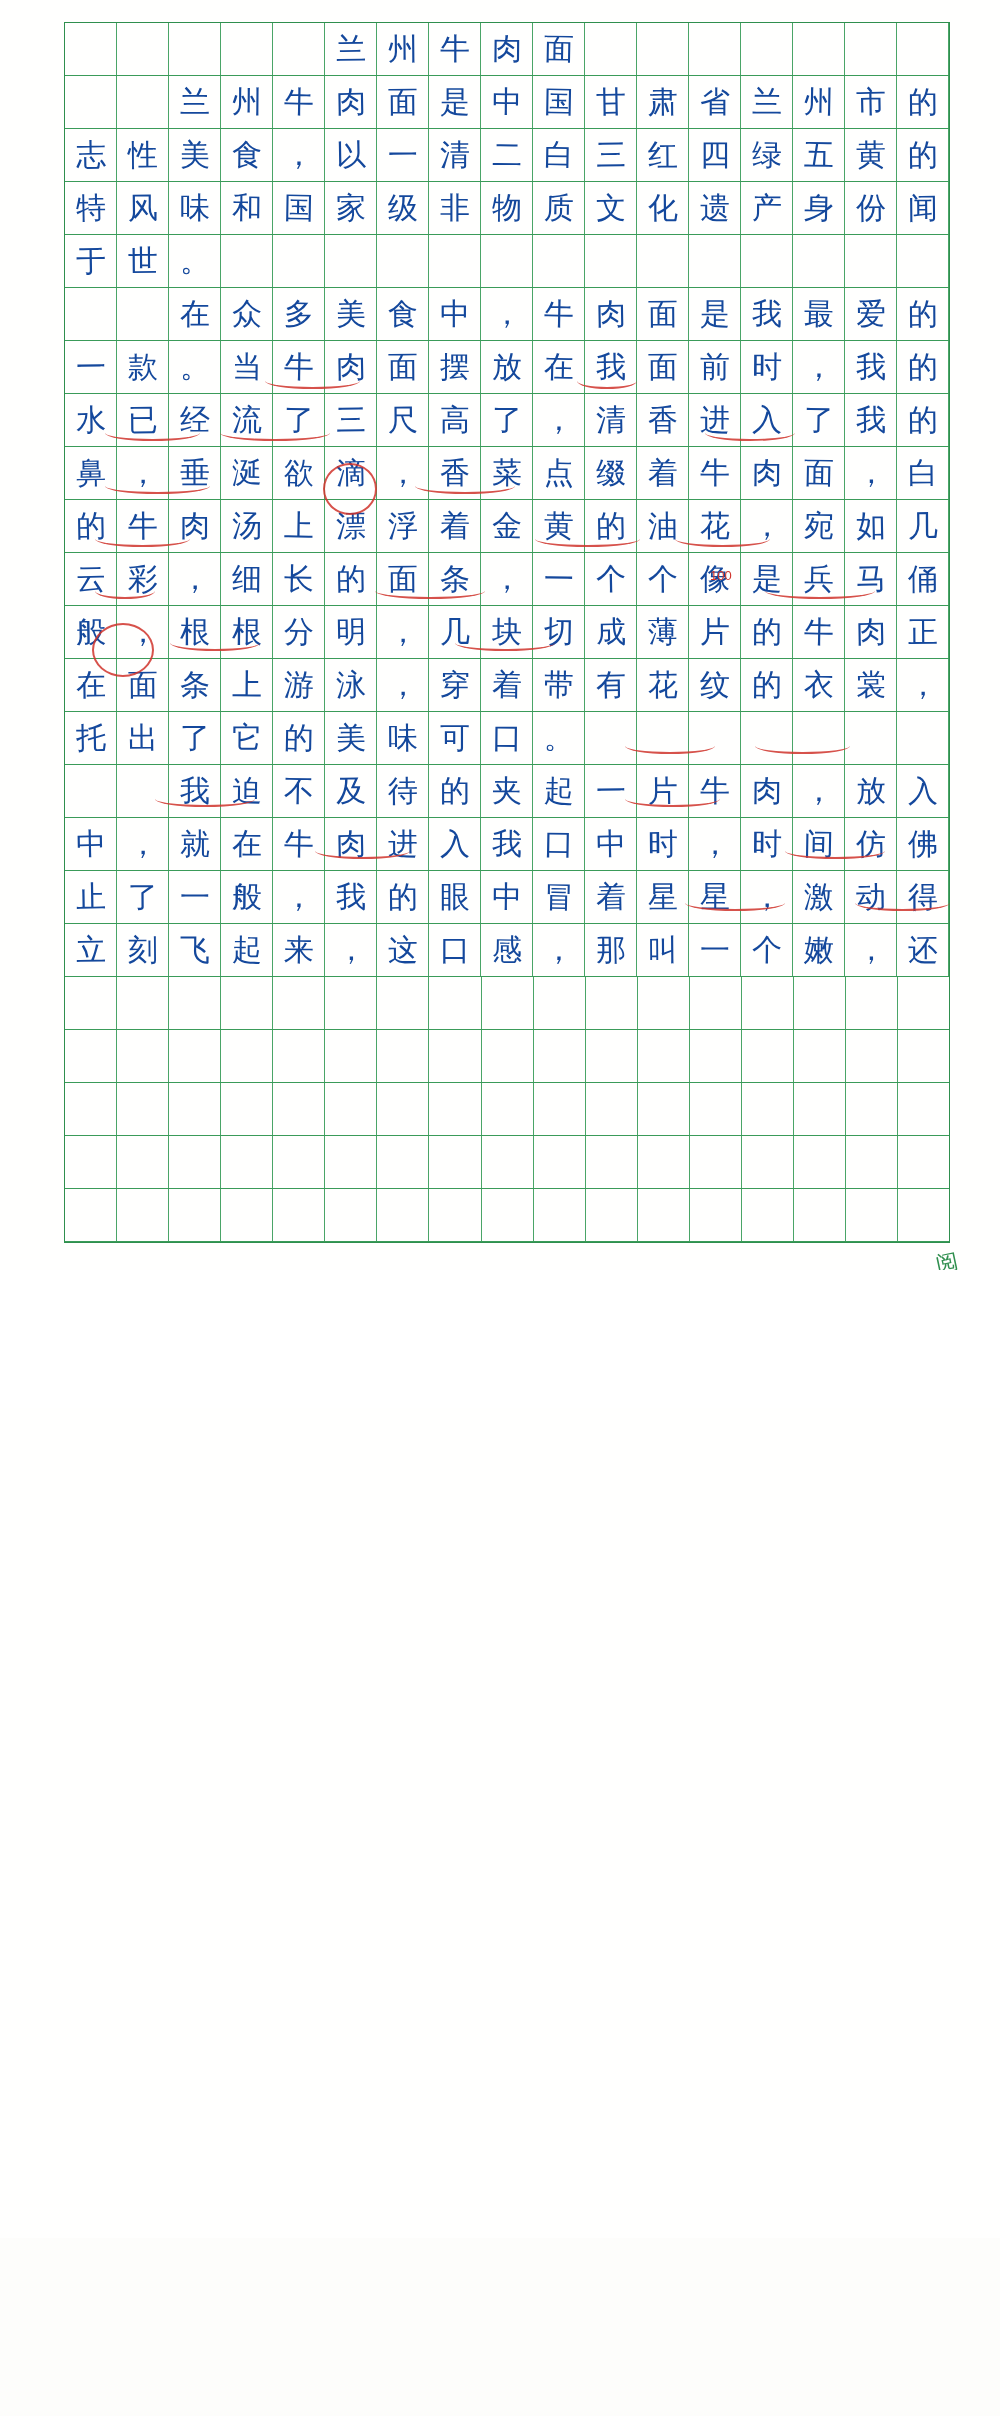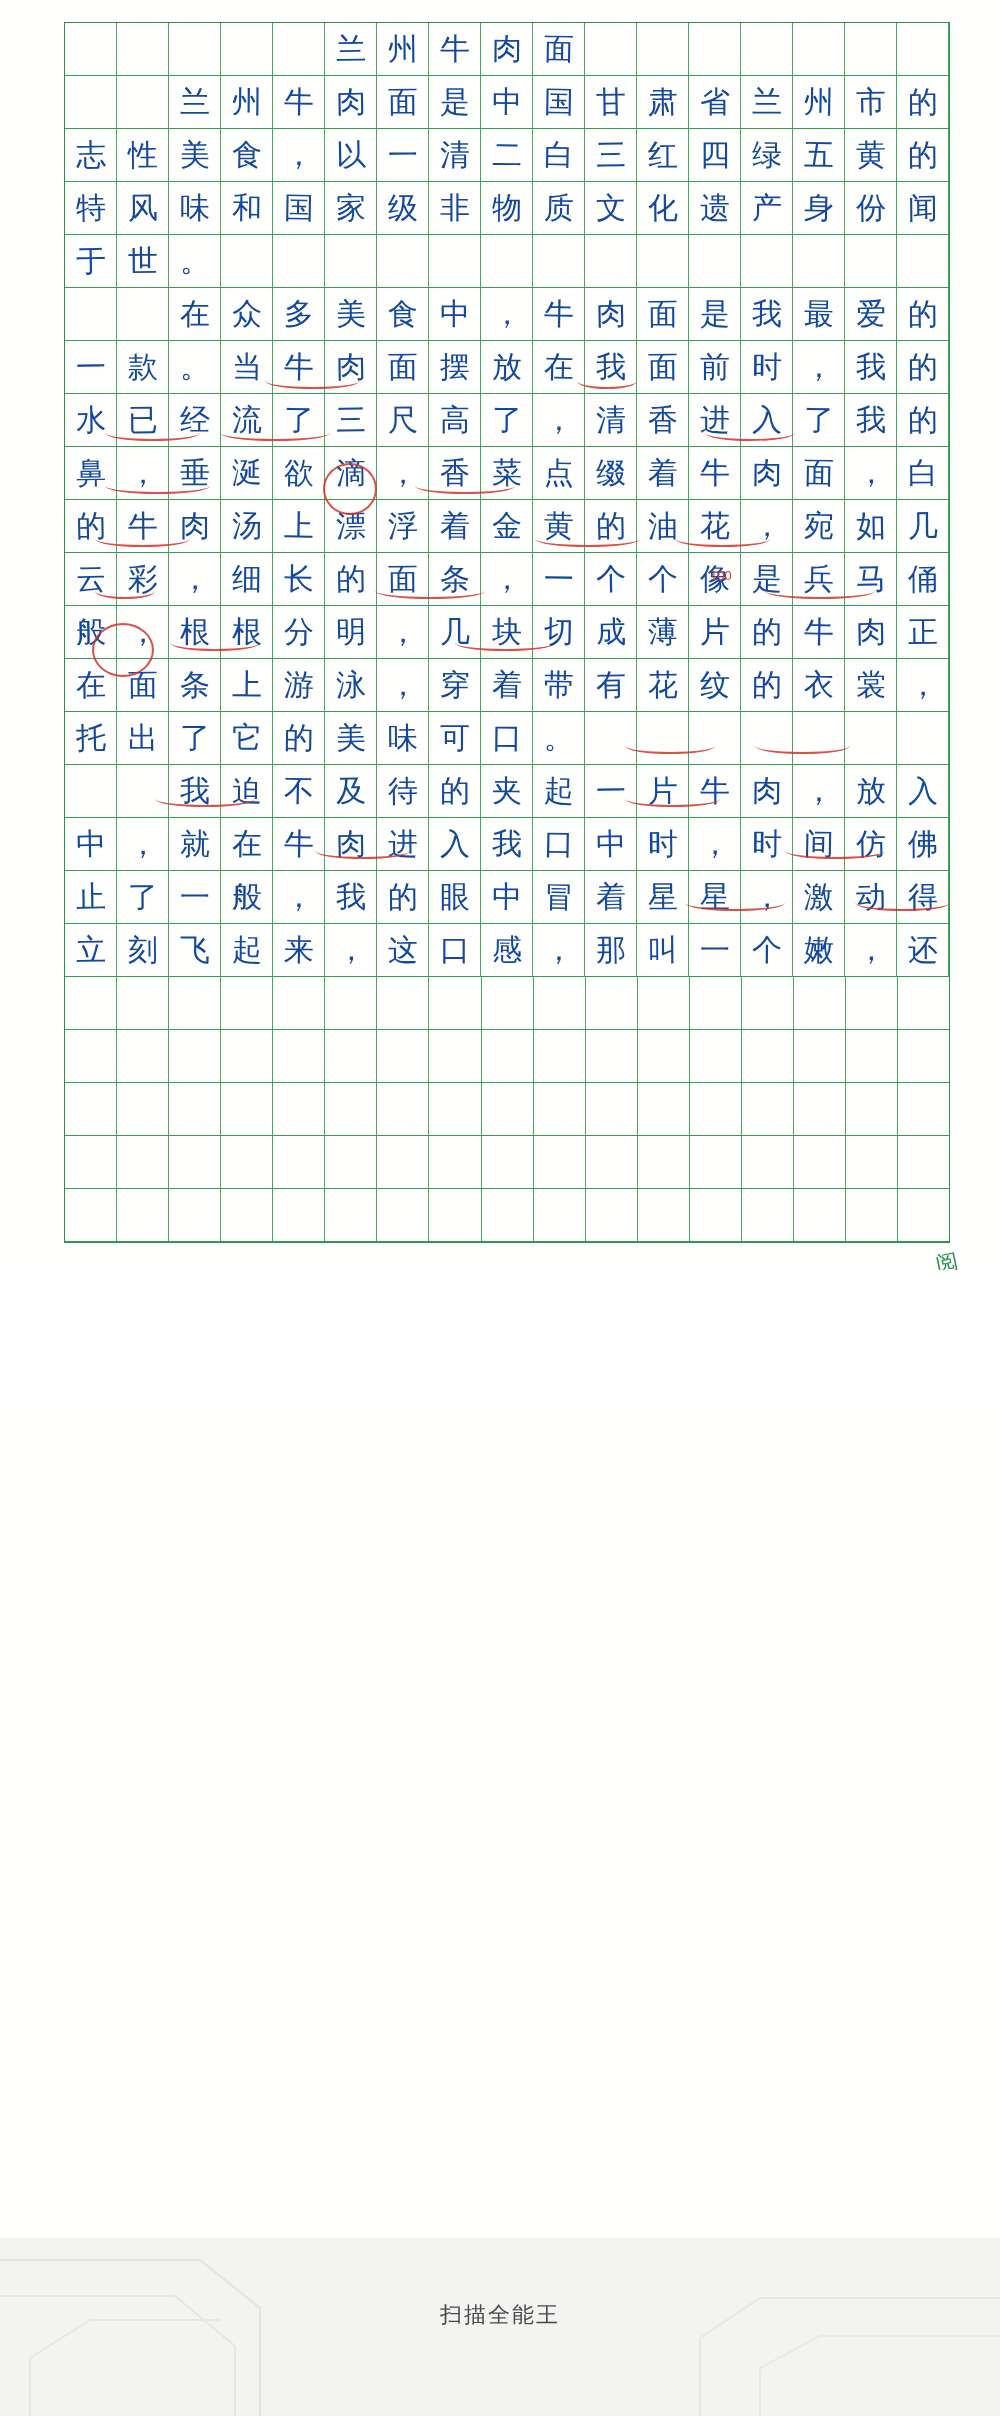--- a/index.html
+++ b/index.html
@@ -961,24 +961,14 @@
       </div>
     <div class="green-sign">阅</div>
   </div>
 
   <div class="gap-strip gap-1"></div>
 
   <div class="sheet sheet-2">
     
   </div>
 
-  <div class="footer">
-    <svg class="footer-lines" viewBox="0 0 1000 178" preserveAspectRatio="none">
-      <path d="M0 22 L200 22 L260 70 L260 178" stroke="#d8d8d4" stroke-width="2" fill="none"></path>
-      <path d="M0 58 L175 58 L235 108 L235 178" stroke="#dddddA" stroke-width="2" fill="none"></path>
-      <path d="M30 178 L30 120 L90 82 L220 82" stroke="#dddddA" stroke-width="2" fill="none"></path>
-      <path d="M700 178 L700 100 L760 60 L1000 60" stroke="#dedeD9" stroke-width="2" fill="none"></path>
-      <path d="M760 178 L760 130 L820 98 L1000 98" stroke="#e2e2dd" stroke-width="2" fill="none"></path>
-    </svg>
-    <div class="footer-text">扫描全能王</div>
-  </div>
 
 </div>
 
 </body></html>

